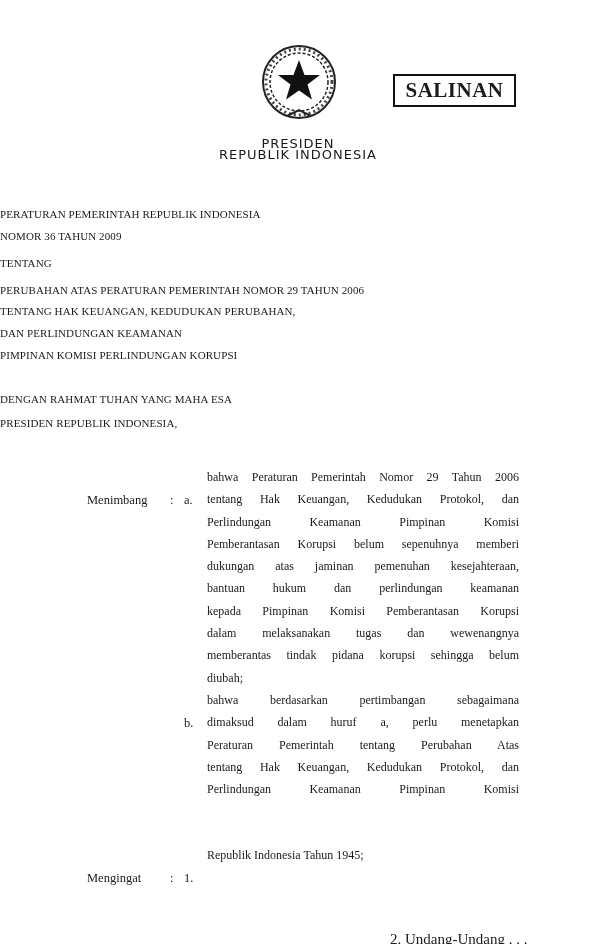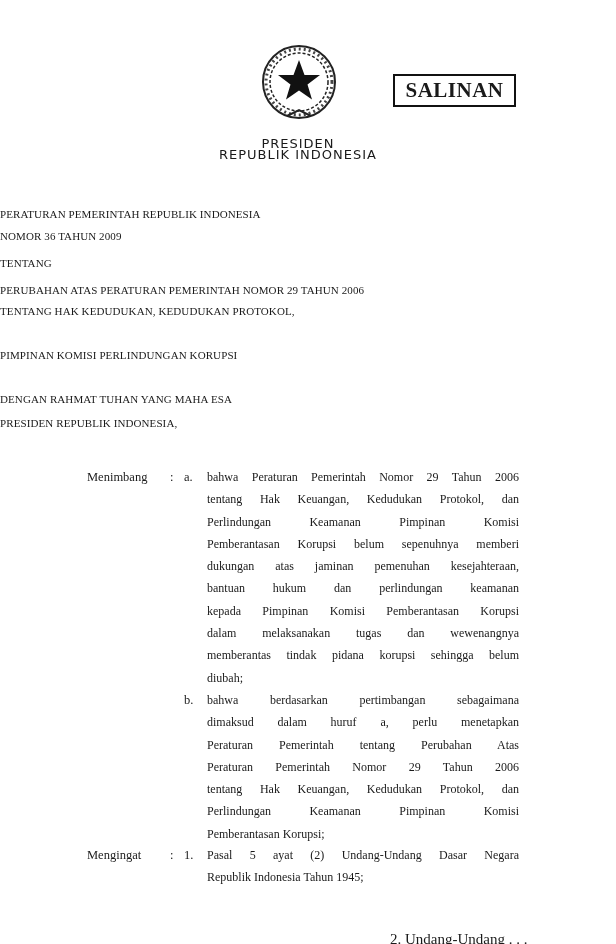--- a/index.html
+++ b/index.html
@@ -10,21 +10,21 @@
   .salinan { position:absolute; left:393px; top:74px; width:123px; height:33px; border:2px solid #111;
              box-sizing:border-box; display:flex; align-items:center; justify-content:center;
              font-family:"Liberation Serif",serif; font-weight:bold; font-size:21px; letter-spacing:0.5px; }
   .salinan::after { content:""; position:absolute; left:-4px; top:-4px; right:-4px; bottom:-4px; }
   .presiden-caption { position:absolute; left:210px; width:176px; text-align:center;
              font-family:"DejaVu Sans","Liberation Sans",sans-serif; font-size:13px; letter-spacing:1px; line-height:11px; }
   .cap1 { top:138px; }
   .cap2 { top:149px; }
   .center-line { position:absolute; left:0; width:616px; text-align:left;
              font-family:"Liberation Serif",serif; font-size:11px; letter-spacing:0.1px; }
-  .row-label { position:absolute; font-family:"Liberation Serif",serif; font-size:12.5px; }
+  .row-label { position:absolute; font-family:"Liberation Serif",serif; font-size:12.5px;margin-top:23px; }
   .para { position:absolute; left:207px; width:312px; font-family:"Liberation Serif",serif;
           font-size:12px; line-height:22.3px; text-align:justify; }
   .para .ln { display:block; text-align:justify; text-align-last:justify; height:22.3px; white-space:nowrap; }
   .para .ln.last { text-align-last:left;font-family:Liberation Serif, serif; }
   .footer-next { position:absolute; left:390px; top:910px; font-family:Liberation Serif, serif; font-size:15px;margin-top:21px; }
 </style>
 </head>
 <body>
 
 <div class="page">
@@ -39,21 +39,22 @@
 
   <div class="salinan">SALINAN</div>
 
   <div class="presiden-caption cap1">PRESIDEN</div>
   <div class="presiden-caption cap2">REPUBLIK INDONESIA</div>
 
   <div class="center-line" style="top:208px">PERATURAN PEMERINTAH REPUBLIK INDONESIA</div>
   <div class="center-line" style="top:230px">NOMOR 36 TAHUN 2009</div>
   <div class="center-line" style="top:257px">TENTANG</div>
   <div class="center-line" style="top:284px">PERUBAHAN ATAS PERATURAN PEMERINTAH NOMOR 29 TAHUN 2006</div>
-  <div class="center-line" style="top:305px">TENTANG HAK KEDUDUKAN, KEDUDUKAN PROTOKOL,</div>
+  <div class="center-line" style="top:305px">TENTANG HAK KEUANGAN, KEDUDUKAN PERUBAHAN,</div>
+  <div class="center-line" style="top:327px">DAN PERLINDUNGAN KEAMANAN</div>
   <div class="center-line" style="top:349px">PIMPINAN KOMISI PERLINDUNGAN KORUPSI</div>
 
   <div class="center-line" style="top:393px">DENGAN RAHMAT TUHAN YANG MAHA ESA</div>
   <div class="center-line" style="top:417px">PRESIDEN REPUBLIK INDONESIA,</div>
 
   <div class="row-label" style="left:87px; top:470px">Menimbang</div>
   <div class="row-label" style="left:170px; top:470px">:</div>
   <div class="row-label" style="left:184px; top:470px">a.</div>
   <div class="para" style="top:466px">
     <span class="ln">bahwa Peraturan Pemerintah Nomor 29 Tahun 2006</span>
@@ -66,28 +67,25 @@
     <span class="ln">dalam melaksanakan tugas dan wewenangnya</span>
     <span class="ln">memberantas tindak pidana korupsi sehingga belum</span>
     <span class="ln last">diubah;</span>
   </div>
 
   <div class="row-label" style="left:184px; top:693px">b.</div>
   <div class="para" style="top:689px">
     <span class="ln">bahwa berdasarkan pertimbangan sebagaimana</span>
     <span class="ln">dimaksud dalam huruf a, perlu menetapkan</span>
     <span class="ln">Peraturan Pemerintah tentang Perubahan Atas</span>
-    <span class="ln">Peraturan Pemerintah Nomor 29 Tahun 2006</span>
     <span class="ln">tentang Hak Keuangan, Kedudukan Protokol, dan</span>
     <span class="ln">Perlindungan Keamanan Pimpinan Komisi</span>
-    <span class="ln last">Pemberantasan Korupsi;</span>
   </div>
 
   <div class="row-label" style="left:87px; top:848px">Mengingat</div>
   <div class="row-label" style="left:170px; top:848px">:</div>
   <div class="row-label" style="left:184px; top:848px">1.</div>
   <div class="para" style="top:844px">
-    <span class="ln">Pasal 5 ayat (2) Undang-Undang Dasar Negara</span>
     <span class="ln last">Republik Indonesia Tahun 1945;</span>
   </div>
 
   <div class="footer-next">2. Undang-Undang . . .</div>
 </div>
 
 </body></html>

